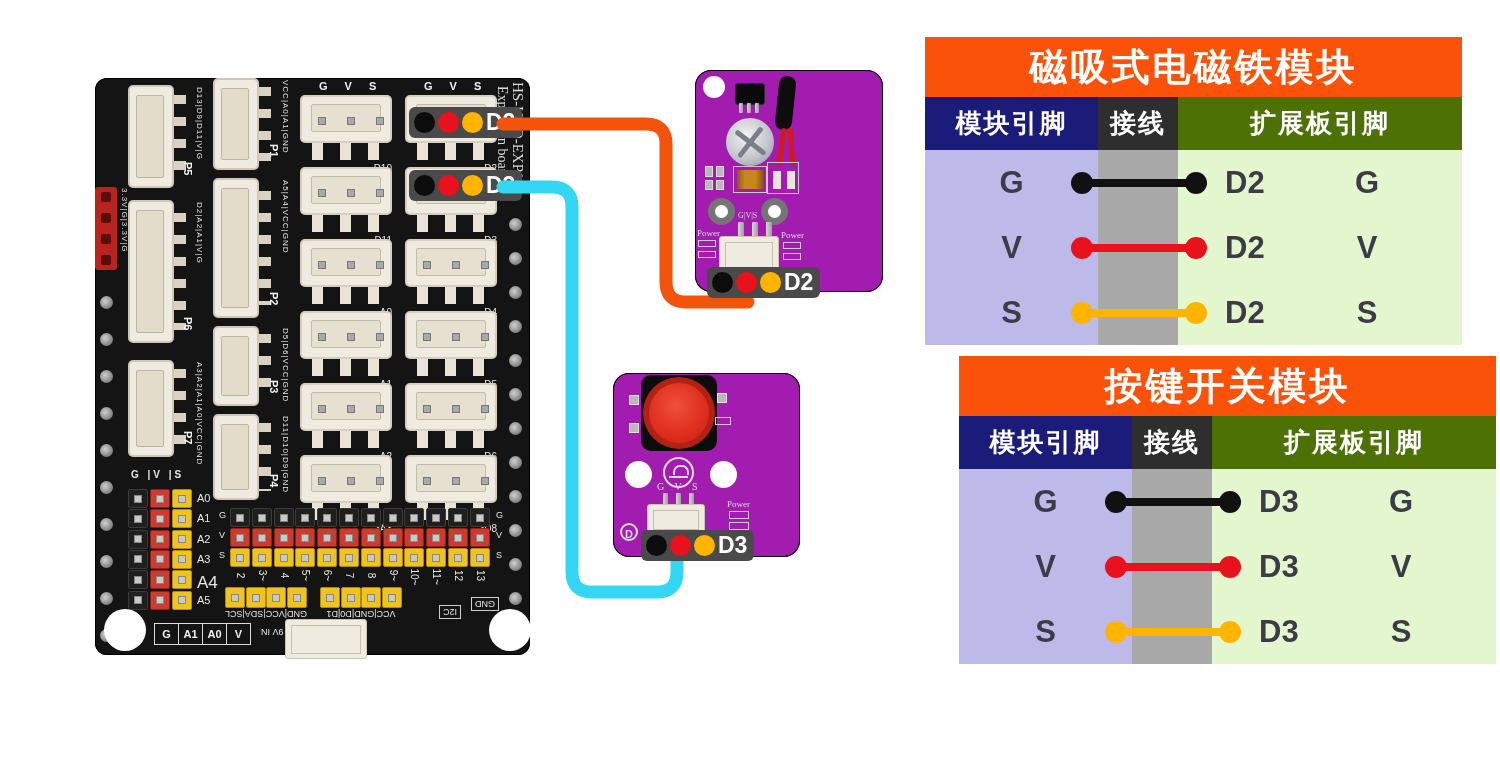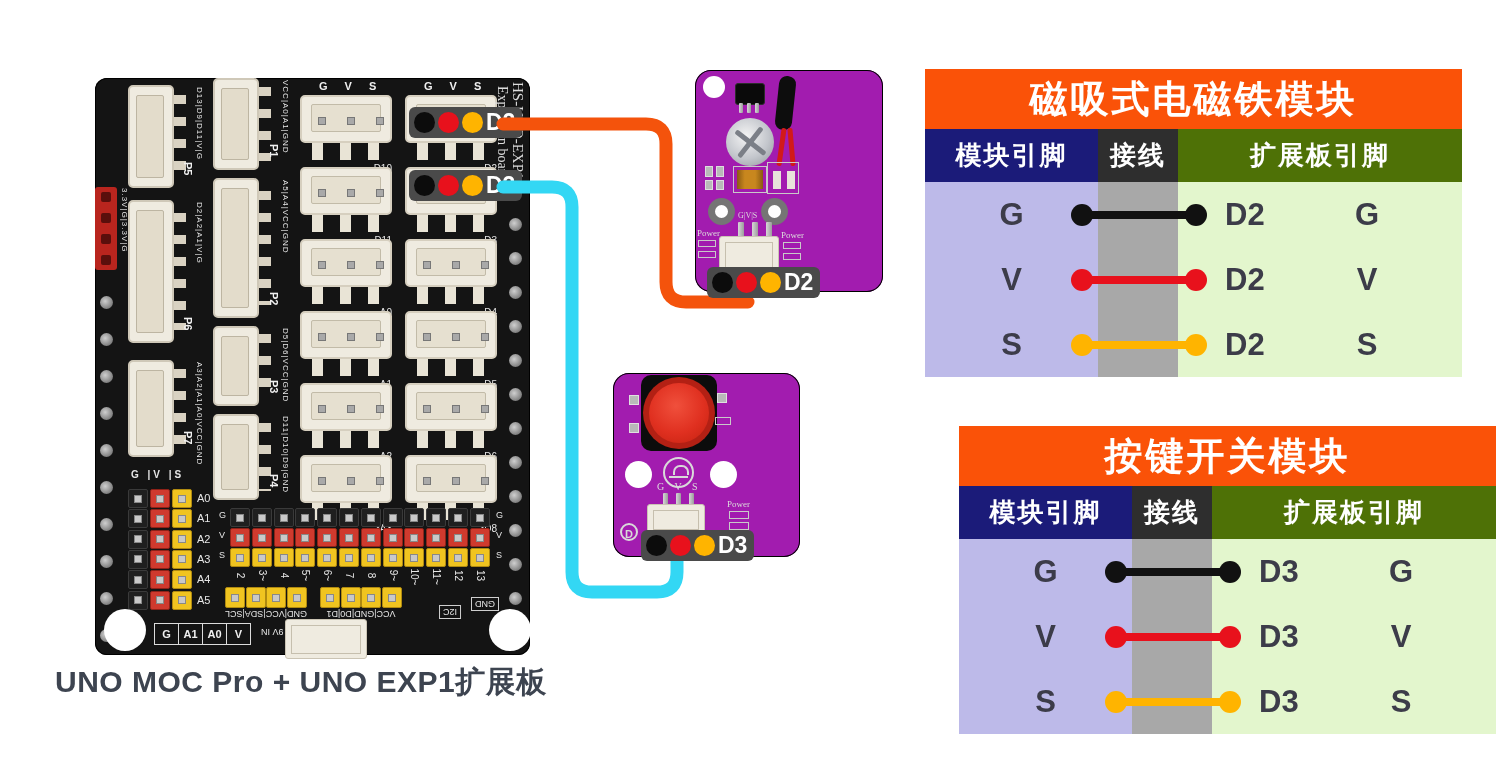--- a/index.html
+++ b/index.html
@@ -71,21 +71,21 @@
   .smdpad{position:absolute;width:8px;height:8px;background:#b9b9b9;border:1px solid #e0e0e0;}
   .stamp-icon{position:absolute;border:2px solid #d9d9d9;border-radius:50%;box-sizing:border-box;}
   .stamp-icon i{position:absolute;left:50%;top:6px;width:12px;height:8px;margin-left:-6px;
                 border:2px solid #d9d9d9;border-bottom:none;border-radius:7px 7px 0 0;}
   .stamp-icon u{position:absolute;left:4px;right:4px;top:17px;height:0;border-top:2px solid #d9d9d9;}
   .logo-circ{position:absolute;width:18px;height:18px;border:2px solid #d9d9d9;border-radius:50%;
              color:#d9d9d9;font-size:11px;font-weight:700;text-align:center;line-height:18px;box-sizing:border-box;}
   
   .caption{position:absolute;left:55px;top:662px;font-size:30px;font-weight:700;color:#3d4450;letter-spacing:0.5px;}
   
-  .wtable{position:absolute;left:925px;width:537px;z-index:2;margin-top:32px;}
+  .wtable{position:absolute;left:925px;width:537px;z-index:2;}
   .wt-title{height:60px;display:flex;align-items:center;justify-content:center;
             color:#fff;font-size:38px;font-weight:800;letter-spacing:3px;}
   .wt-head{display:flex;height:53px;color:#fff;font-size:26px;font-weight:700;}
   .wt-head span{display:flex;align-items:center;justify-content:center;letter-spacing:2px;}
   .wt-body{position:relative;height:195px;}
   .wt-bg{position:absolute;top:0;bottom:0;}
   .wt-row{position:relative;height:65px;z-index:1;}
   .wt-row .mpin{position:absolute;left:0;width:173px;text-align:center;line-height:65px;
                 font-size:31px;font-weight:700;color:#3c3c49;}
   .wt-row .bpin{position:absolute;left:300px;width:70px;line-height:65px;
@@ -337,21 +337,21 @@
         <div class="glabel" style="left: 102px; top: 474.9px; font-size: 11px;">A3</div>
         <div class="sqpin" style="left: 33px; top: 492.2px; background: rgb(31, 31, 31); border: 1px solid rgb(58, 58, 58);">
           <i></i>
         </div>
         <div class="sqpin" style="left: 55px; top: 492.2px; background: rgb(207, 58, 46); border: 1px solid rgb(142, 34, 24);">
           <i></i>
         </div>
         <div class="sqpin" style="left: 77px; top: 492.2px; background: rgb(240, 196, 32); border: 1px solid rgb(176, 138, 16);">
           <i></i>
         </div>
-        <div class="glabel" style="left: 102px; top: 495.2px; font-size: 11px;">A4</div>
+        <div class="glabel" style="left: 102px; top: 495.2px; font-size: 17px;">A4</div>
         <div class="sqpin" style="left: 33px; top: 512.5px; background: rgb(31, 31, 31); border: 1px solid rgb(58, 58, 58);">
           <i></i>
         </div>
         <div class="sqpin" style="left: 55px; top: 512.5px; background: rgb(207, 58, 46); border: 1px solid rgb(142, 34, 24);">
           <i></i>
         </div>
         <div class="sqpin" style="left: 77px; top: 512.5px; background: rgb(240, 196, 32); border: 1px solid rgb(176, 138, 16);">
           <i></i>
         </div>
         <div class="glabel" style="left: 102px; top: 515.5px; font-size: 11px;">A5</div>
@@ -606,21 +606,20 @@
     <div class="box" style="left:116px;top:149px;width:20px;height:8px;"></div>
     <div class="logo-circ" style="left:7px;top:150px;">D</div>
     <div class="pinbadge" style="left:28px;top:157px;">
       <i style="background:#0c0c0c"></i>
       <i style="background:#e8111c"></i>
       <i style="background:#ffb400"></i>
       <b>D3</b>
     </div>
   </div>
 
-  <div class="caption">UNO MOC Pro + UNO EXP1扩展板</div>
 
   <div class="wtable" style="top:37px;">
     <div class="wt-title" style="background: rgb(250, 82, 8);">磁吸式电磁铁模块</div>
     <div class="wt-head">
       <span class="h1" style="width: 173px; background: rgb(27, 27, 121);">模块引脚</span>
       <span class="h2" style="width: 80px; background: rgb(46, 46, 46);">接线</span>
       <span class="h3" style="flex: 1 1 0%; background: rgb(78, 113, 6);">扩展板引脚</span>
     </div>
     <div class="wt-body">
       <div class="wt-bg" style="left: 0px; width: 173px; background: rgb(189, 186, 233);"></div>
@@ -652,21 +651,21 @@
             <i class="dl" style="background: rgb(255, 180, 0);"></i>
             <u style="background: rgb(255, 180, 0);"></u>
             <i class="dr" style="background: rgb(255, 180, 0);"></i>
           </span>
         <span class="bpin">D2</span>
         <span class="bname">S</span>
       </div>
     </div>
   </div>
 
-  <div class="wtable" style="top:394px;padding-left:34px;">
+  <div class="wtable" style="top:356px;padding-left:34px;">
     <div class="wt-title" style="background: rgb(250, 82, 8);">按键开关模块</div>
     <div class="wt-head">
       <span class="h1" style="width: 173px; background: rgb(27, 27, 121);">模块引脚</span>
       <span class="h2" style="width: 80px; background: rgb(46, 46, 46);">接线</span>
       <span class="h3" style="flex: 1 1 0%; background: rgb(78, 113, 6);">扩展板引脚</span>
     </div>
     <div class="wt-body">
       <div class="wt-bg" style="left: 0px; width: 173px; background: rgb(189, 186, 233);"></div>
       <div class="wt-bg" style="left: 173px; width: 80px; background: rgb(168, 168, 168);"></div>
       <div class="wt-bg" style="left: 253px; right: 0px; background: rgb(227, 246, 205);"></div>

